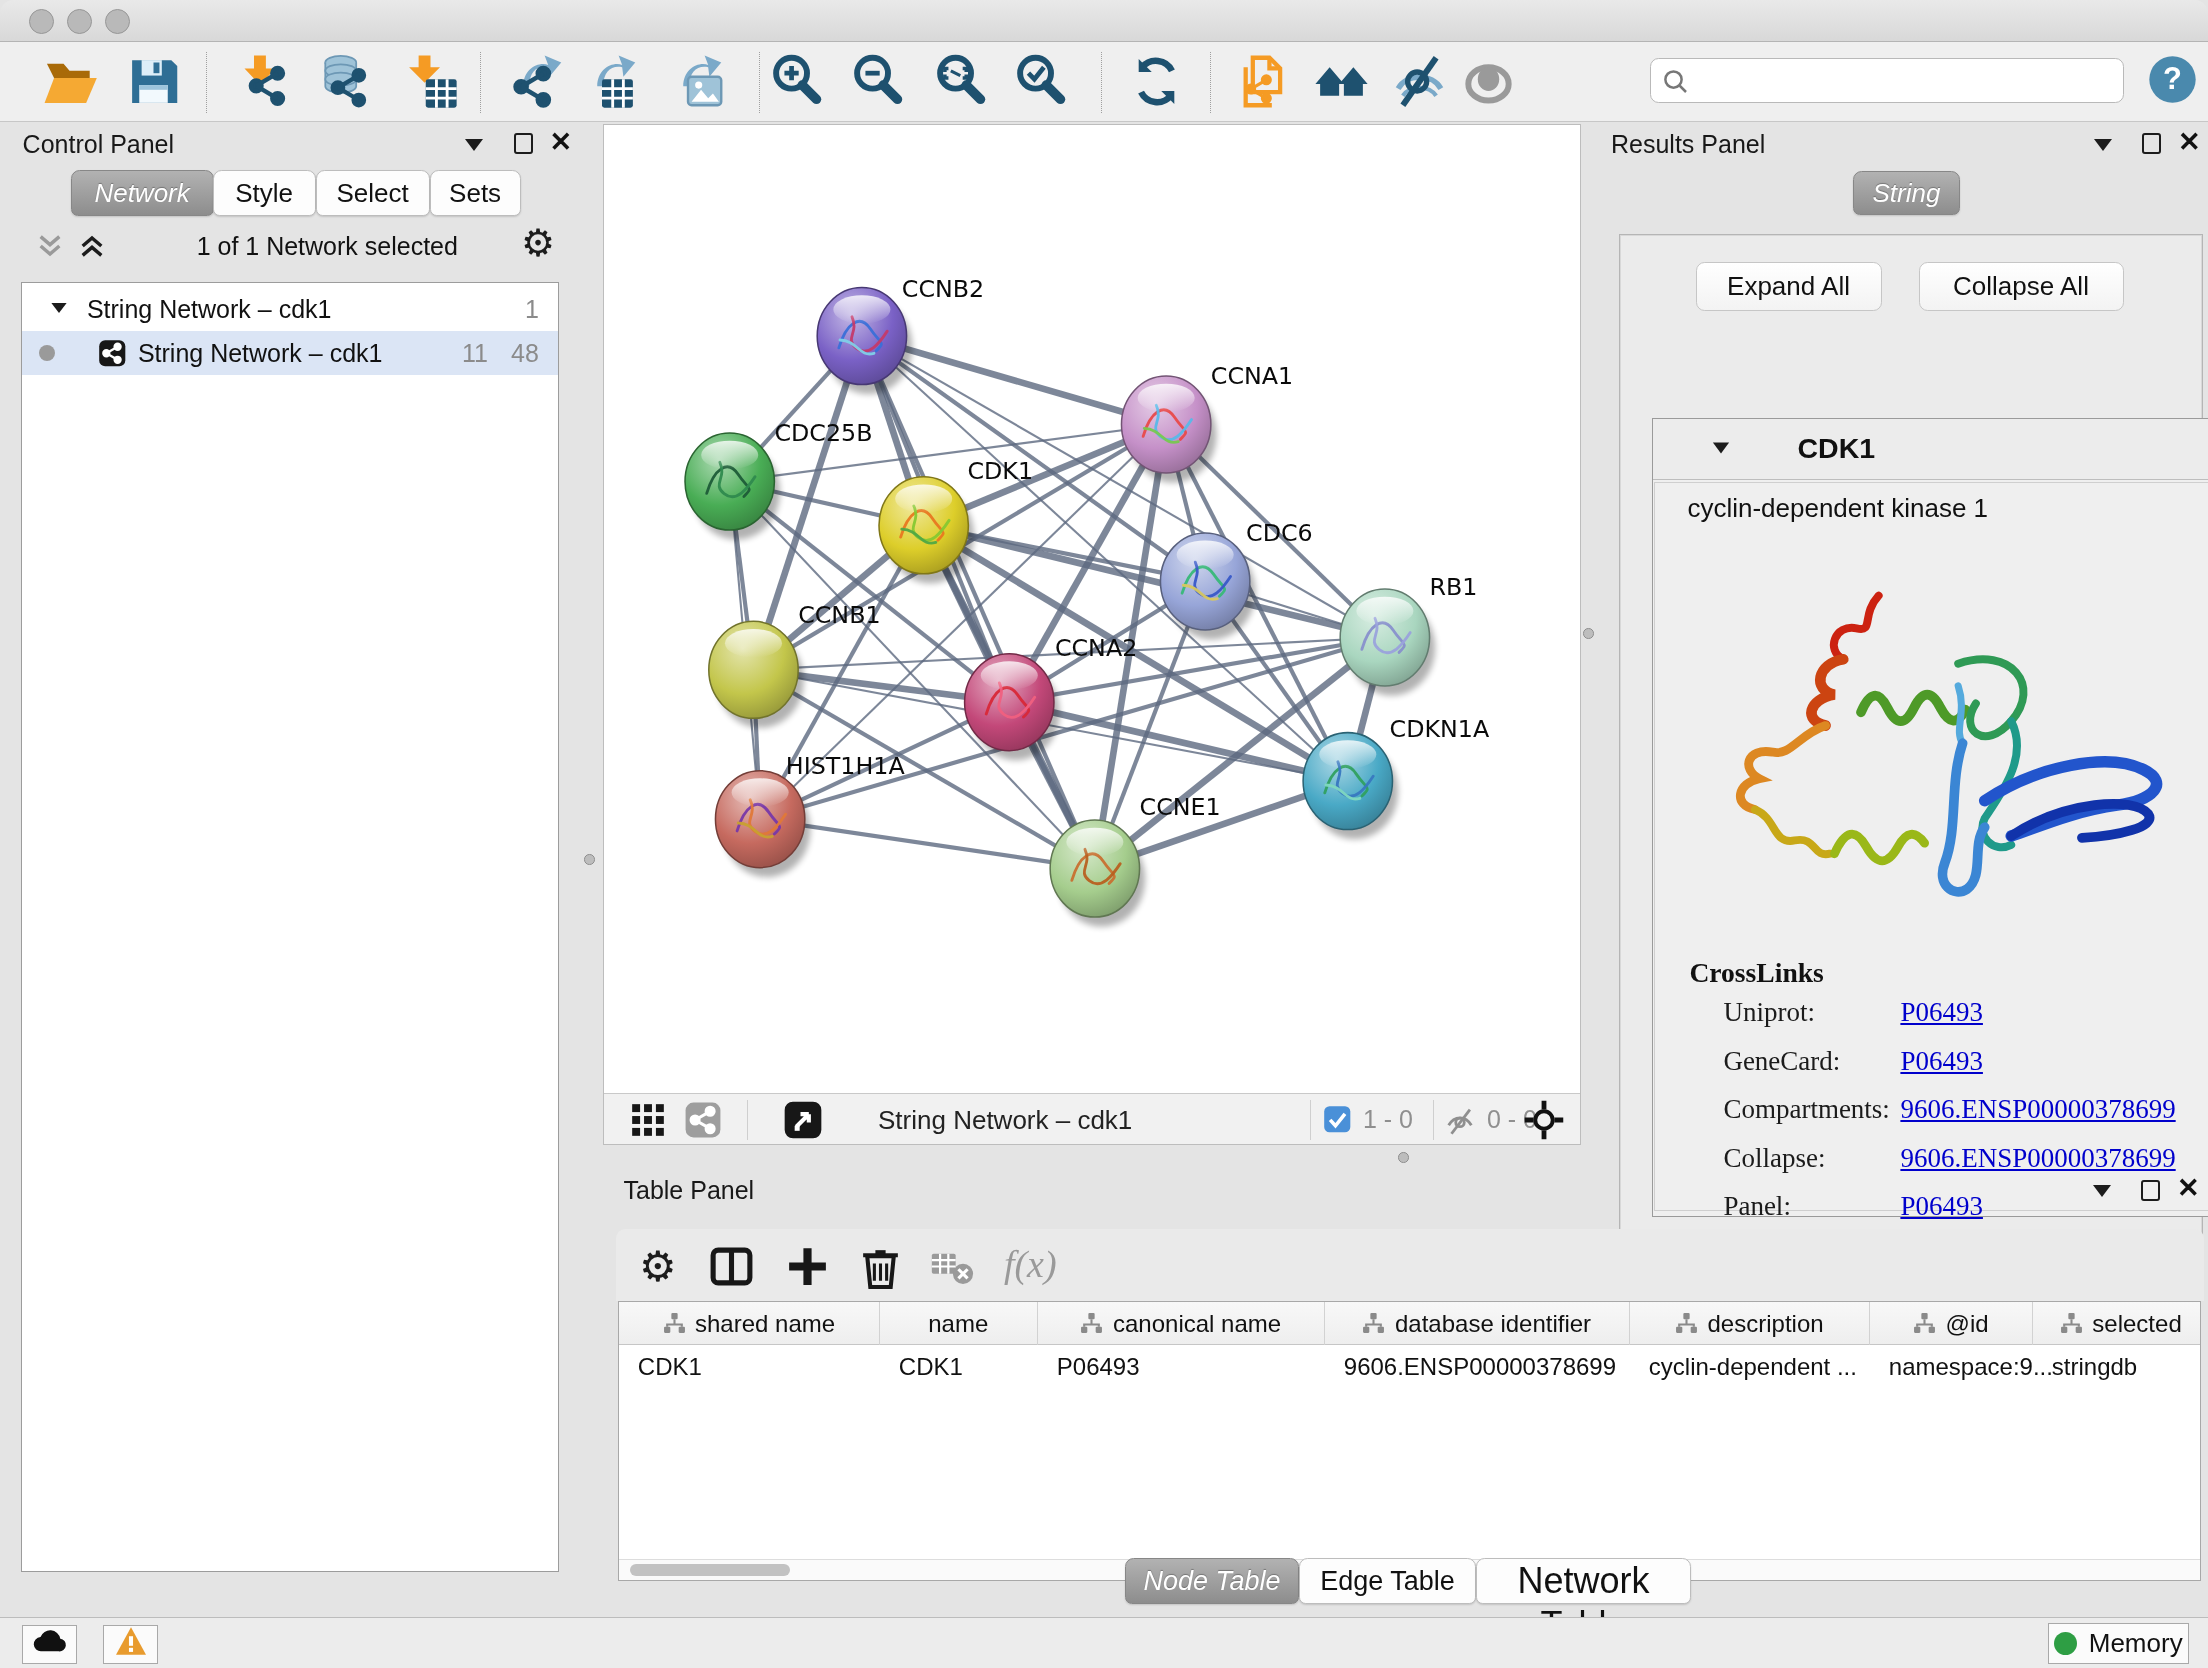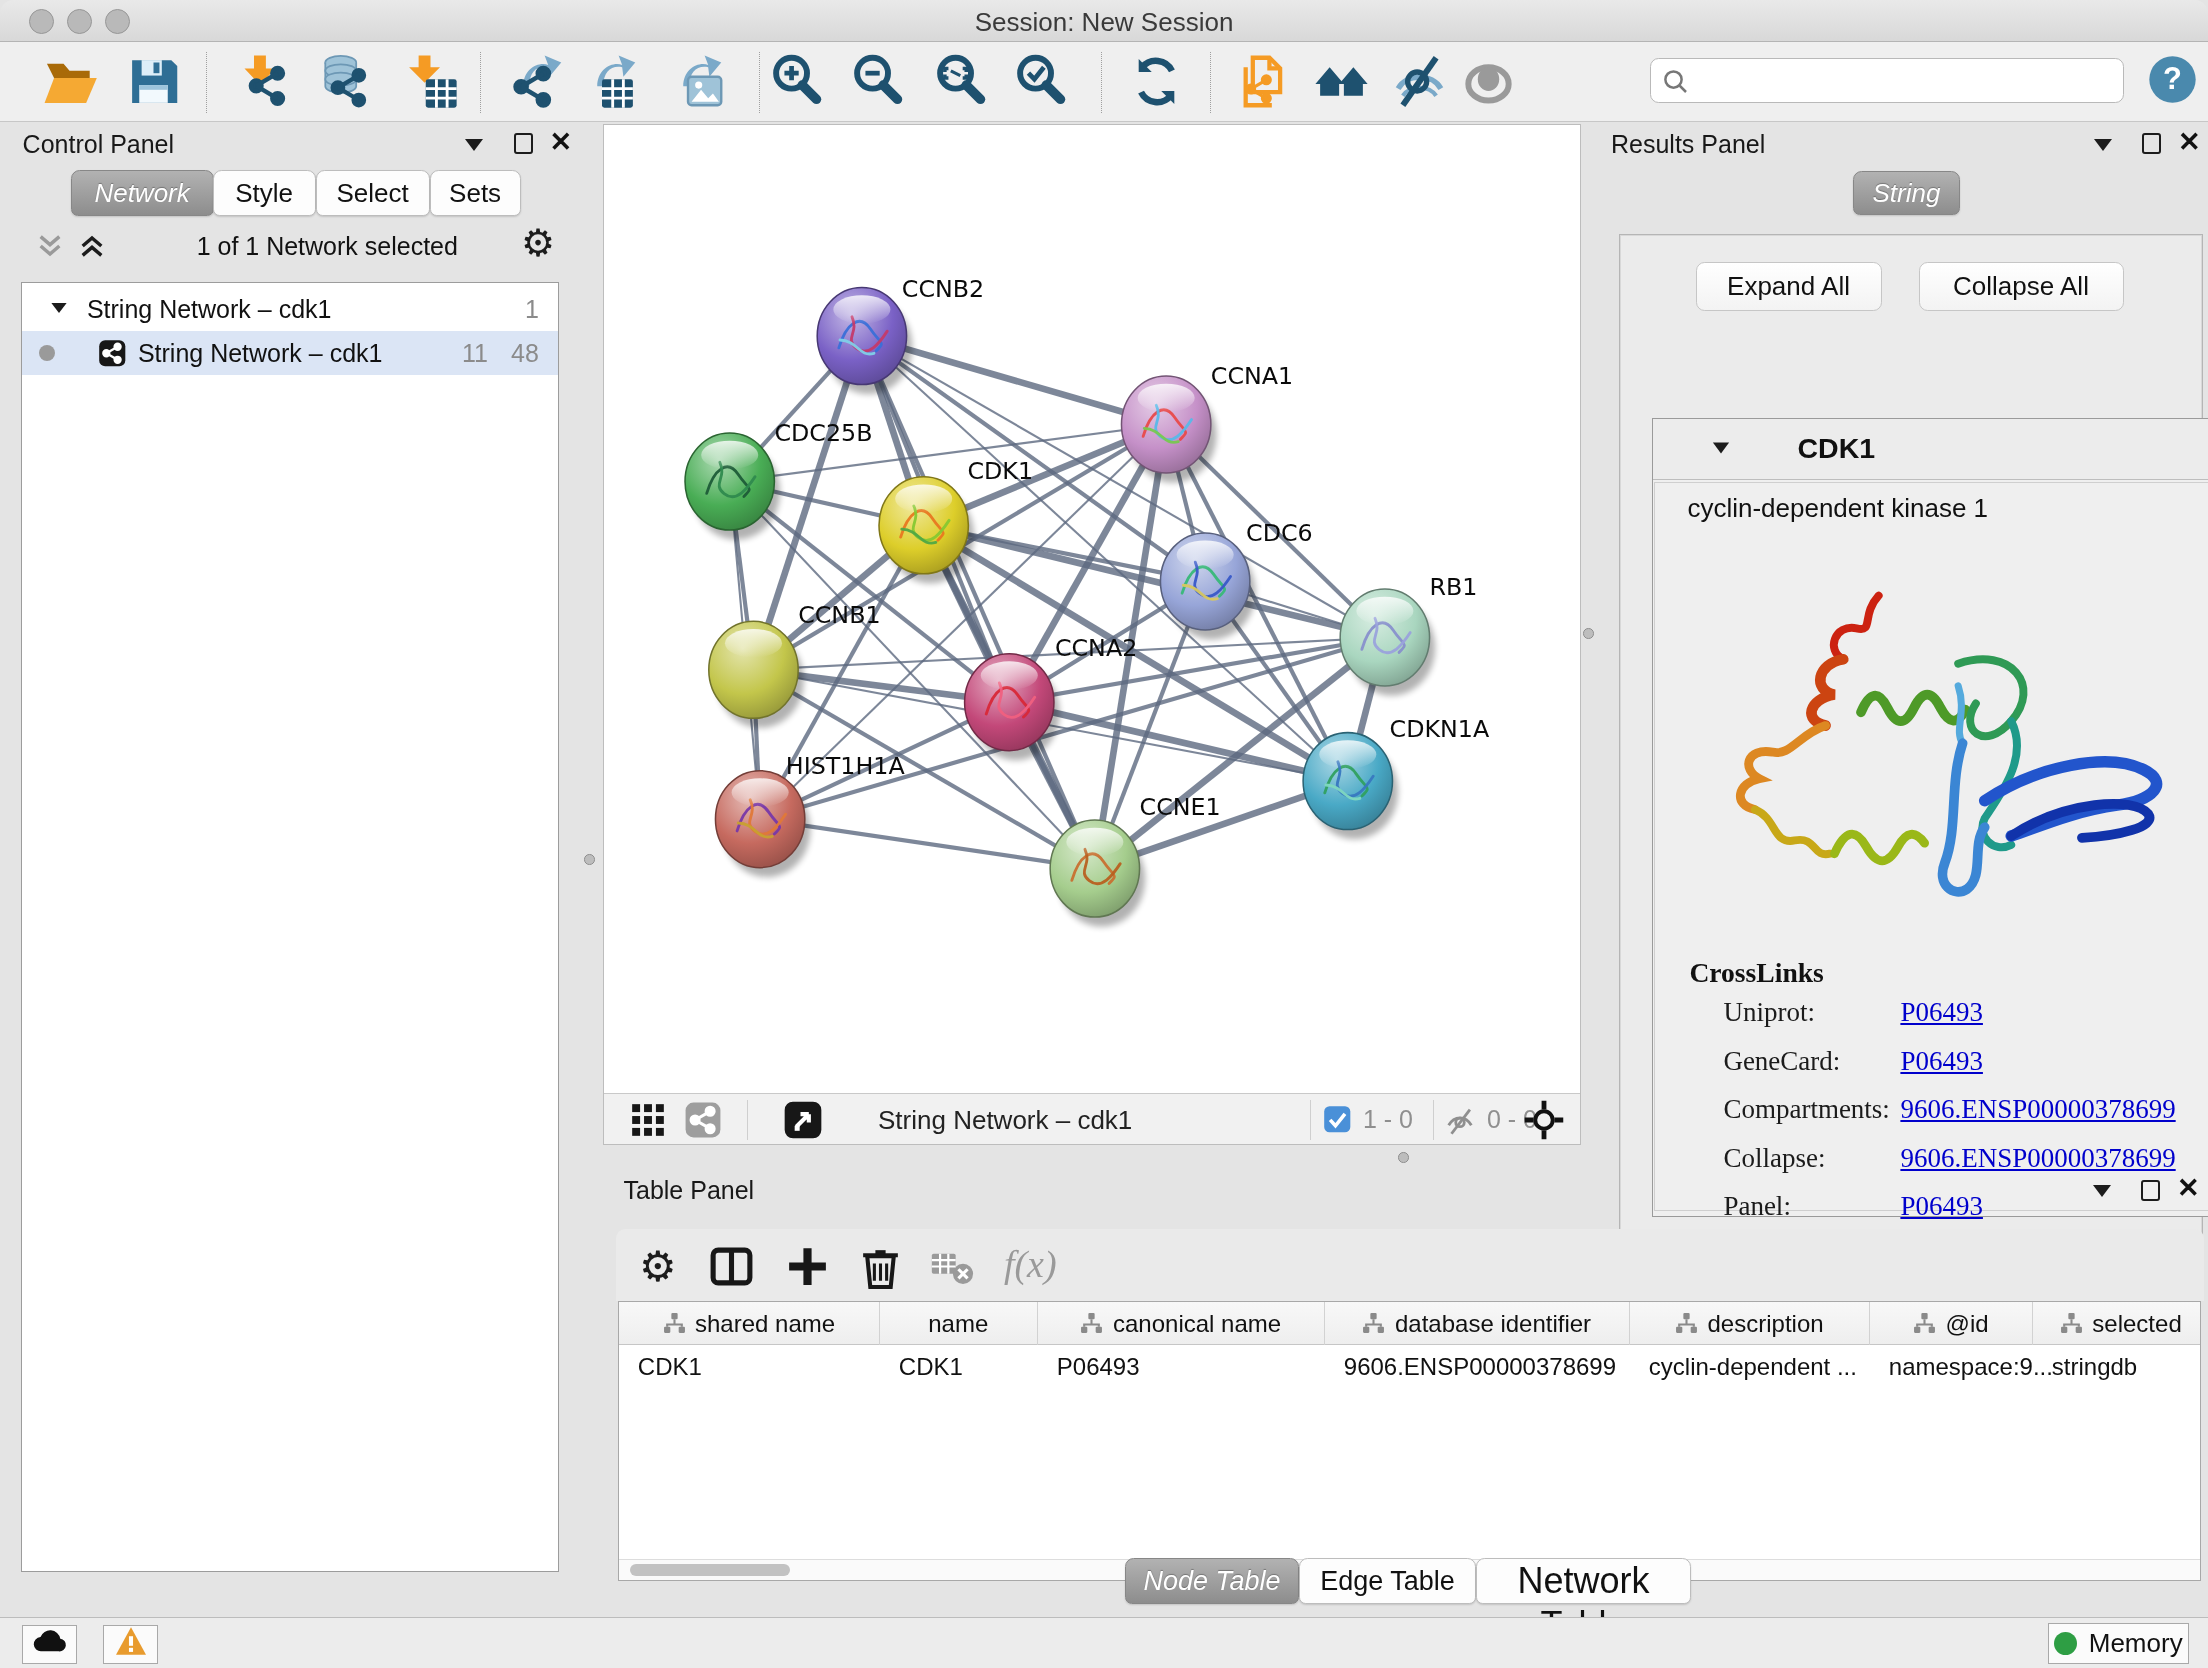--- a/index.html
+++ b/index.html
@@ -72,21 +72,20 @@
 
   .splitter-dot { position:absolute; width:10.5px; height:10.5px; border-radius:50%; background:#bdbdbd; border:1px solid #8f8f8f; cursor:pointer; }
 </style>
 </head>
 <body>
 
 <div id="titlebar" class="abs">
   <span class="light" style="left:28.5px"></span>
   <span class="light" style="left:67px"></span>
   <span class="light" style="left:105px"></span>
-  <div id="win-title">Session: New Session</div>
 </div>
 
 <div id="toolbar" class="abs">
   <div id="toolbar-icons">
       <span class="tbicon" style="left: 41px;"><svg viewBox="0 0 48 48" width="57" height="57">
           <path d="M5 9h14l5 6h17v6H11z" fill="#a96a08"></path>
           <path d="M3 42l8-21h36l-9 21z" fill="#f5a933"></path>
         </svg></span>
       <span class="tbicon" style="left: 125px;"><svg viewBox="0 0 48 48" width="57" height="57">
           <path d="M6 6h33l5 5v31H6z" fill="#2e6e95"></path>

